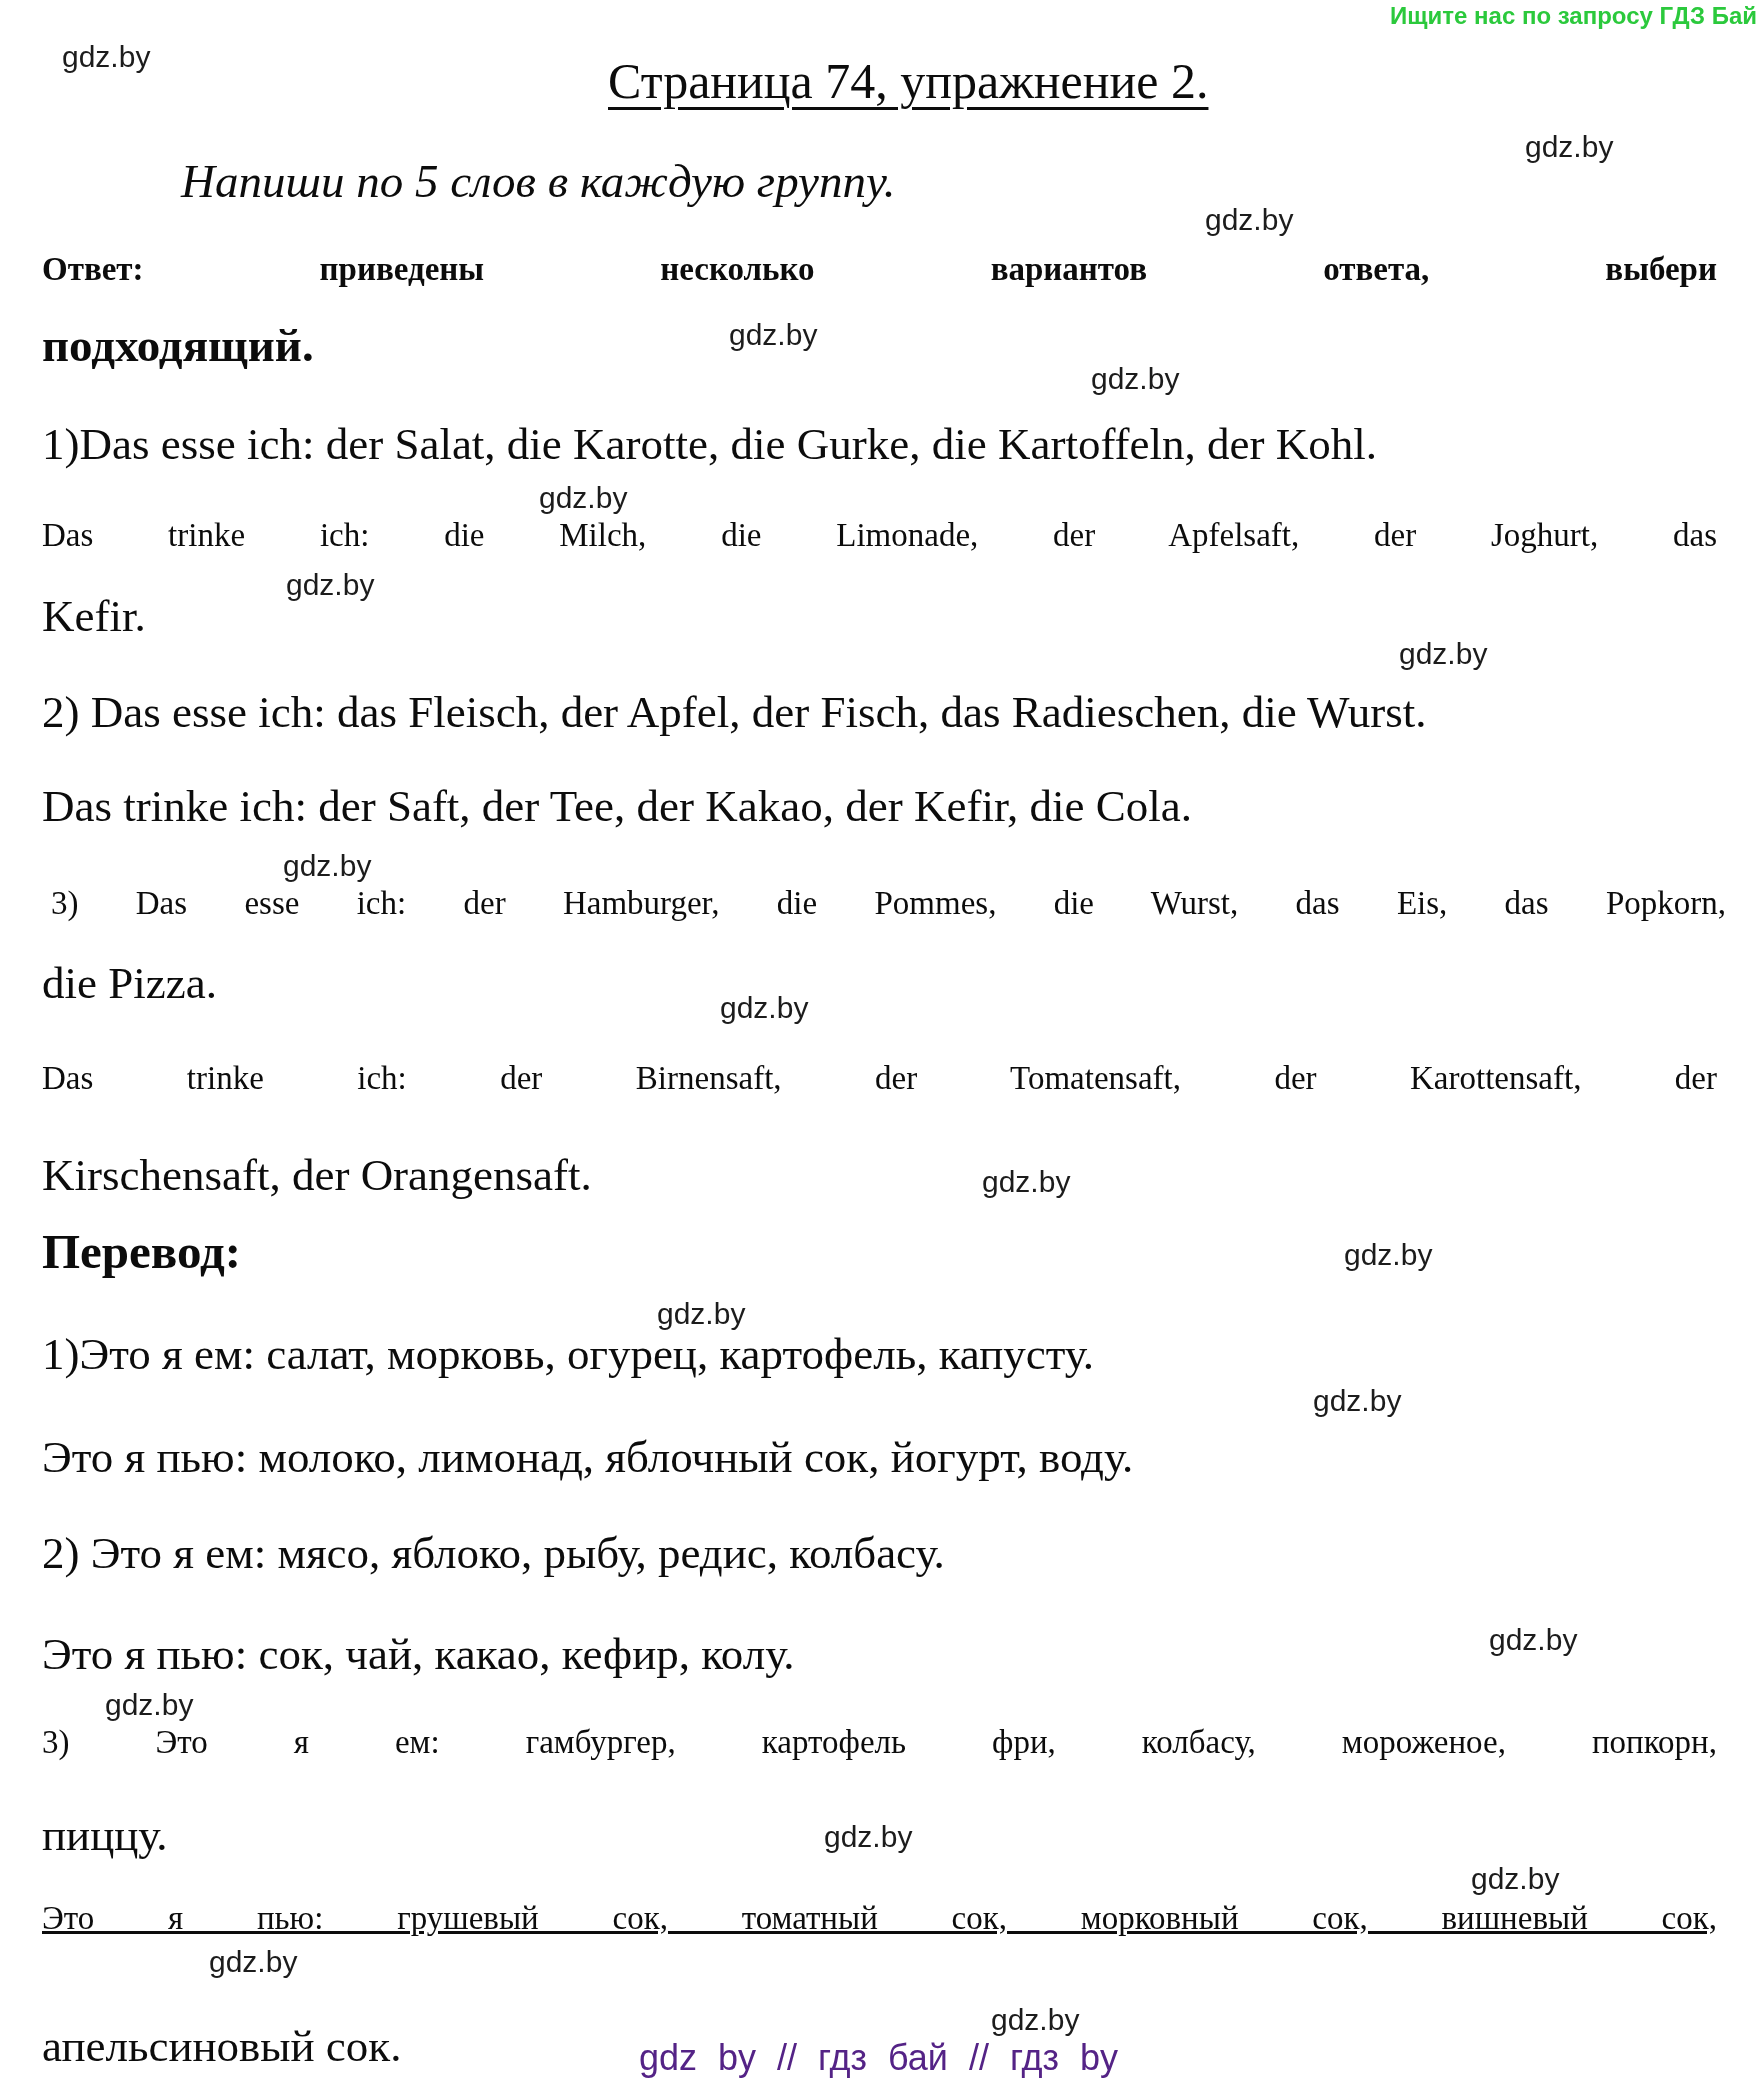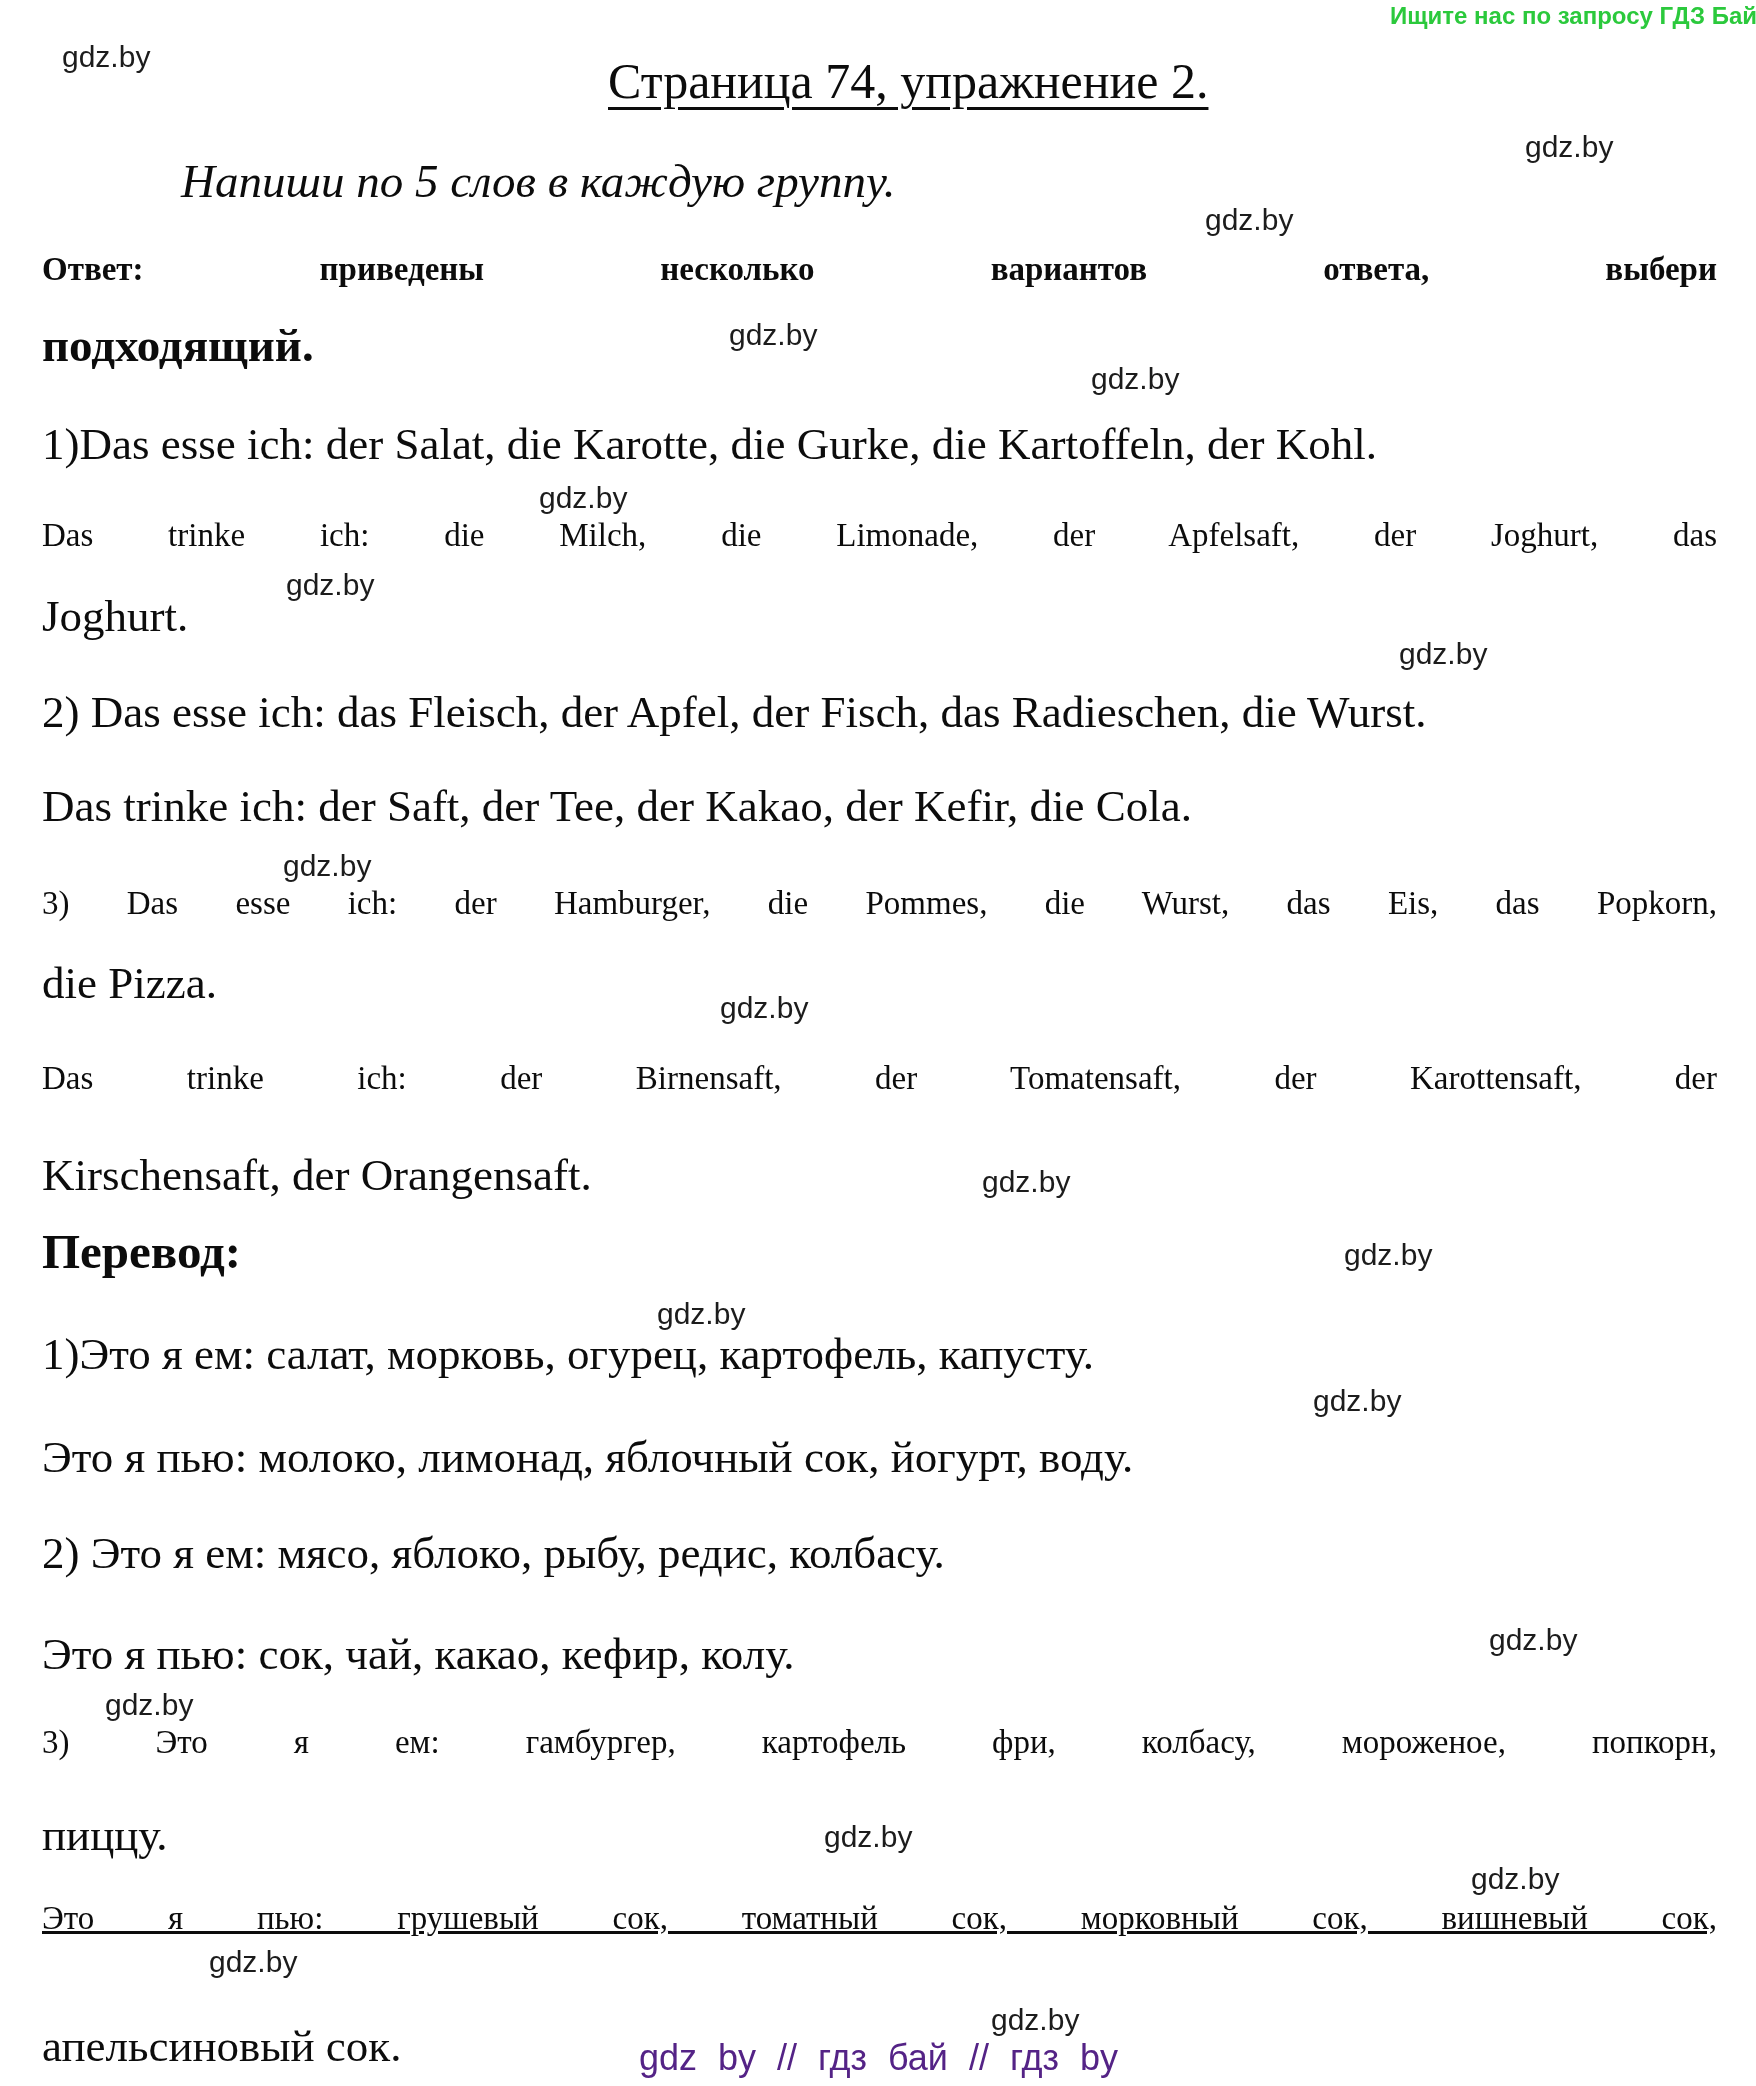--- a/index.html
+++ b/index.html
@@ -96,26 +96,26 @@
 
   <div class="abs title">Страница 74, упражнение 2.</div>
 
   <div class="abs instruction">Напиши по 5 слов в каждую группу.</div>
 
   <div class="abs jfull bold" style="top:251px;">Ответ: приведены несколько вариантов ответа, выбери</div>
   <div class="abs body-line bold" style="top:318px;font-size:47px;">подходящий.</div>
 
   <div class="abs body-line" style="top:418px;">1)Das esse ich: der Salat, die Karotte, die Gurke, die Kartoffeln, der Kohl.</div>
   <div class="abs jfull" style="top:517px;">Das trinke ich: die Milch, die Limonade, der Apfelsaft, der Joghurt, das</div>
-  <div class="abs body-line" style="top:590px;">Joghurt.</div>
+  <div class="abs body-line" style="top:590px;">Kefir.</div>
 
   <div class="abs body-line" style="top:686px;">2) Das esse ich: das Fleisch, der Apfel, der Fisch, das Radieschen, die Wurst.</div>
   <div class="abs body-line" style="top:780px;">Das trinke ich: der Saft, der Tee, der Kakao, der Kefir, die Cola.</div>
 
-  <div class="abs jfull" style="top:885px;">3) Das esse ich: der Hamburger, die Pommes, die Wurst, das Eis, das Popkorn,</div>
+  <div class="abs jfull" style="top:885px;margin-left:9px;">3) Das esse ich: der Hamburger, die Pommes, die Wurst, das Eis, das Popkorn,</div>
   <div class="abs body-line" style="top:957px;">die Pizza.</div>
   <div class="abs jfull" style="top:1060px;">Das trinke ich: der Birnensaft, der Tomatensaft, der Karottensaft, der</div>
   <div class="abs body-line" style="top:1129px;margin-top:20px;">Kirschensaft, der Orangensaft.</div>
 
   <div class="abs body-line bold" style="top:1223px;font-size:49px;">Перевод:</div>
 
   <div class="abs body-line" style="top:1328px;">1)Это я ем: салат, морковь, огурец, картофель, капусту.</div>
   <div class="abs body-line" style="top:1431px;">Это я пью: молоко, лимонад, яблочный сок, йогурт, воду.</div>
   <div class="abs body-line" style="top:1527px;">2) Это я ем: мясо, яблоко, рыбу, редис, колбасу.</div>
   <div class="abs body-line" style="top:1628px;">Это я пью: сок, чай, какао, кефир, колу.</div>

